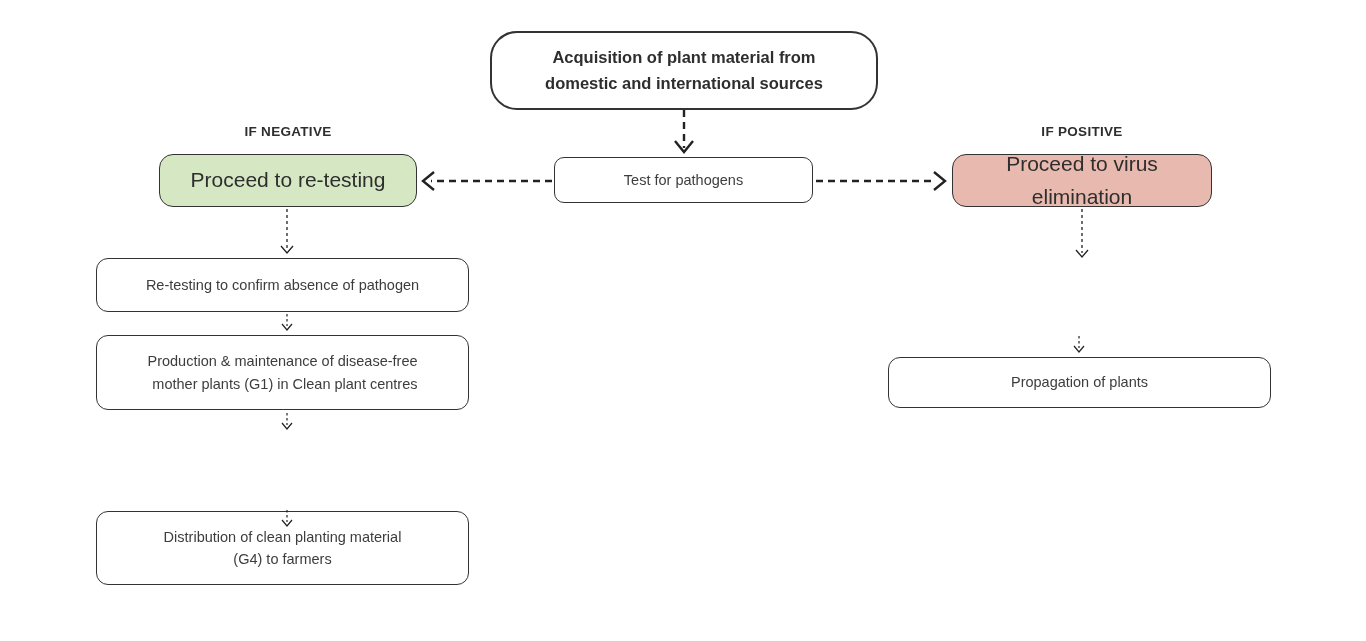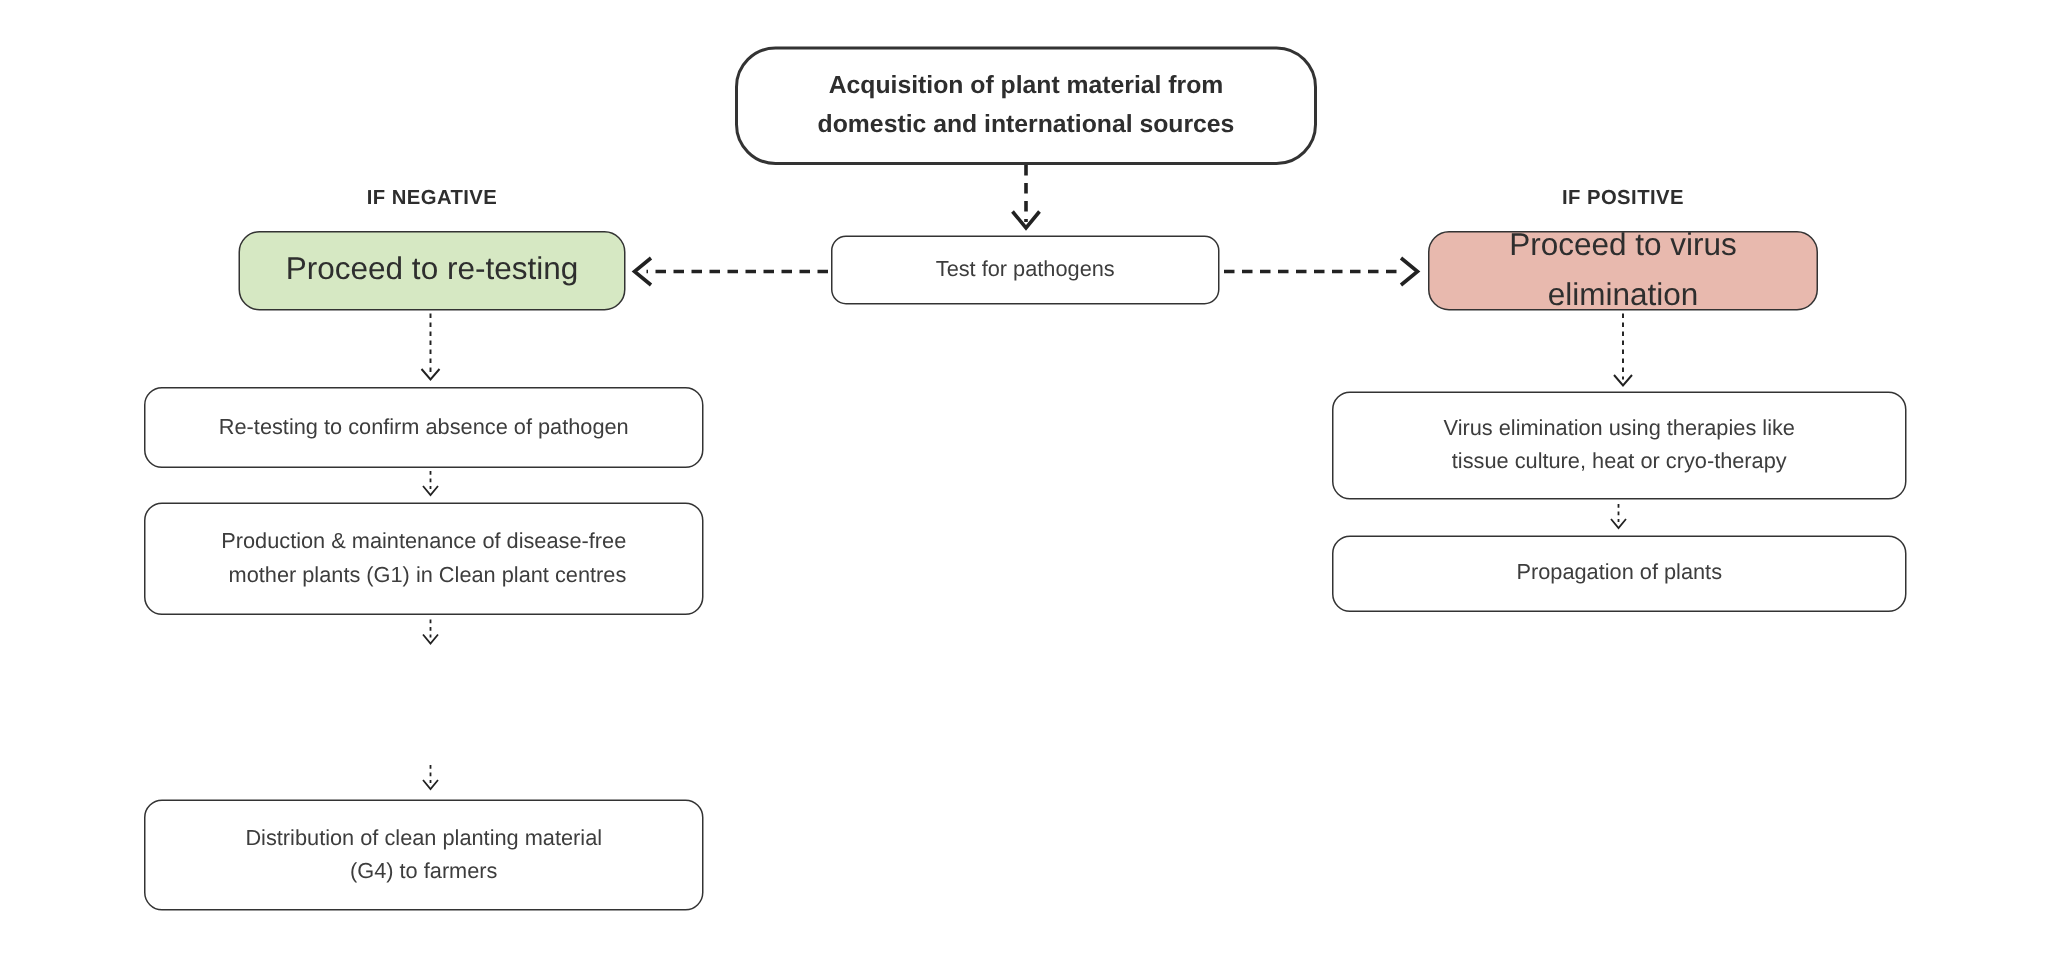--- a/index.html
+++ b/index.html
@@ -52,21 +52,21 @@
     color: var(--heading-text, #2e2e2e);
     text-align: center;
   }
   .cond-label.neg { left: 159px; top: 124px; width: 258px; }
   .cond-label.pos { left: 952px; top: 124px; width: 260px; }
   .node.lcol { left: 96px;  width: 373px; }
   .node.rcol { left: 888px; width: 383px; }
   .node.l1 { top: 258px; height: 54px; }
   .node.l2 { top: 335px; height: 75px; text-align: right; }
   .node.l3 { top: 436px; height: 72px; }
-  .node.l4 { top: 533px; height: 74px; }
+  .node.l4 { top: 511px; height: 74px; }
   .node.r1 { top: 261px; height: 72px; }
   .node.r2 { top: 357px; height: 51px; }
   svg.connector { position: absolute; overflow: visible; }
   svg.connector * { fill: none; stroke: var(--arrow, #222222); }
   .thick { stroke-width: 2.4; stroke-dasharray: 7 5; }
   .thick-head { stroke-width: 2.4; }
   .thin { stroke-width: 1.3; stroke-dasharray: 3 3; }
   .thin-head { stroke-width: 1.3; }
   .dot { stroke-width: 1.2; stroke-dasharray: 2.5 2.5; }
   .dot-head { stroke-width: 1.2; }
@@ -94,22 +94,20 @@
   <div class="node decision proceed">Proceed to re-testing</div>
   <div class="node test">Test for pathogens</div>
   <div class="node decision moving">Proceed to virus elimination</div>
 
   <div class="node lcol l1">Re-testing to confirm absence of pathogen</div>
   <div class="node lcol l2">Production &amp; maintenance of disease-free
 mother plants (G1) in Clean plant centres</div>
   <div class="node lcol l4">Distribution of clean planting material
 (G4) to farmers</div>
 
-  <div class="node rcol r1">Virus elimination using therapies like
-tissue culture, heat or cryo-therapy</div>
   <div class="node rcol r2">Propagation of plants</div>
 
   <svg class="connector c-acq" width="32" height="48">
     <line class="thick" x1="16" y1="0" x2="16" y2="38"></line>
     <polyline class="thick-head" points="7,31 16,42 25,31"></polyline>
   </svg>
 
   <svg class="connector c-left" width="132" height="24">
     <line class="thick" x1="131" y1="12" x2="10" y2="12"></line>
     <polyline class="thick-head" points="13,3 2,12 13,21"></polyline>

